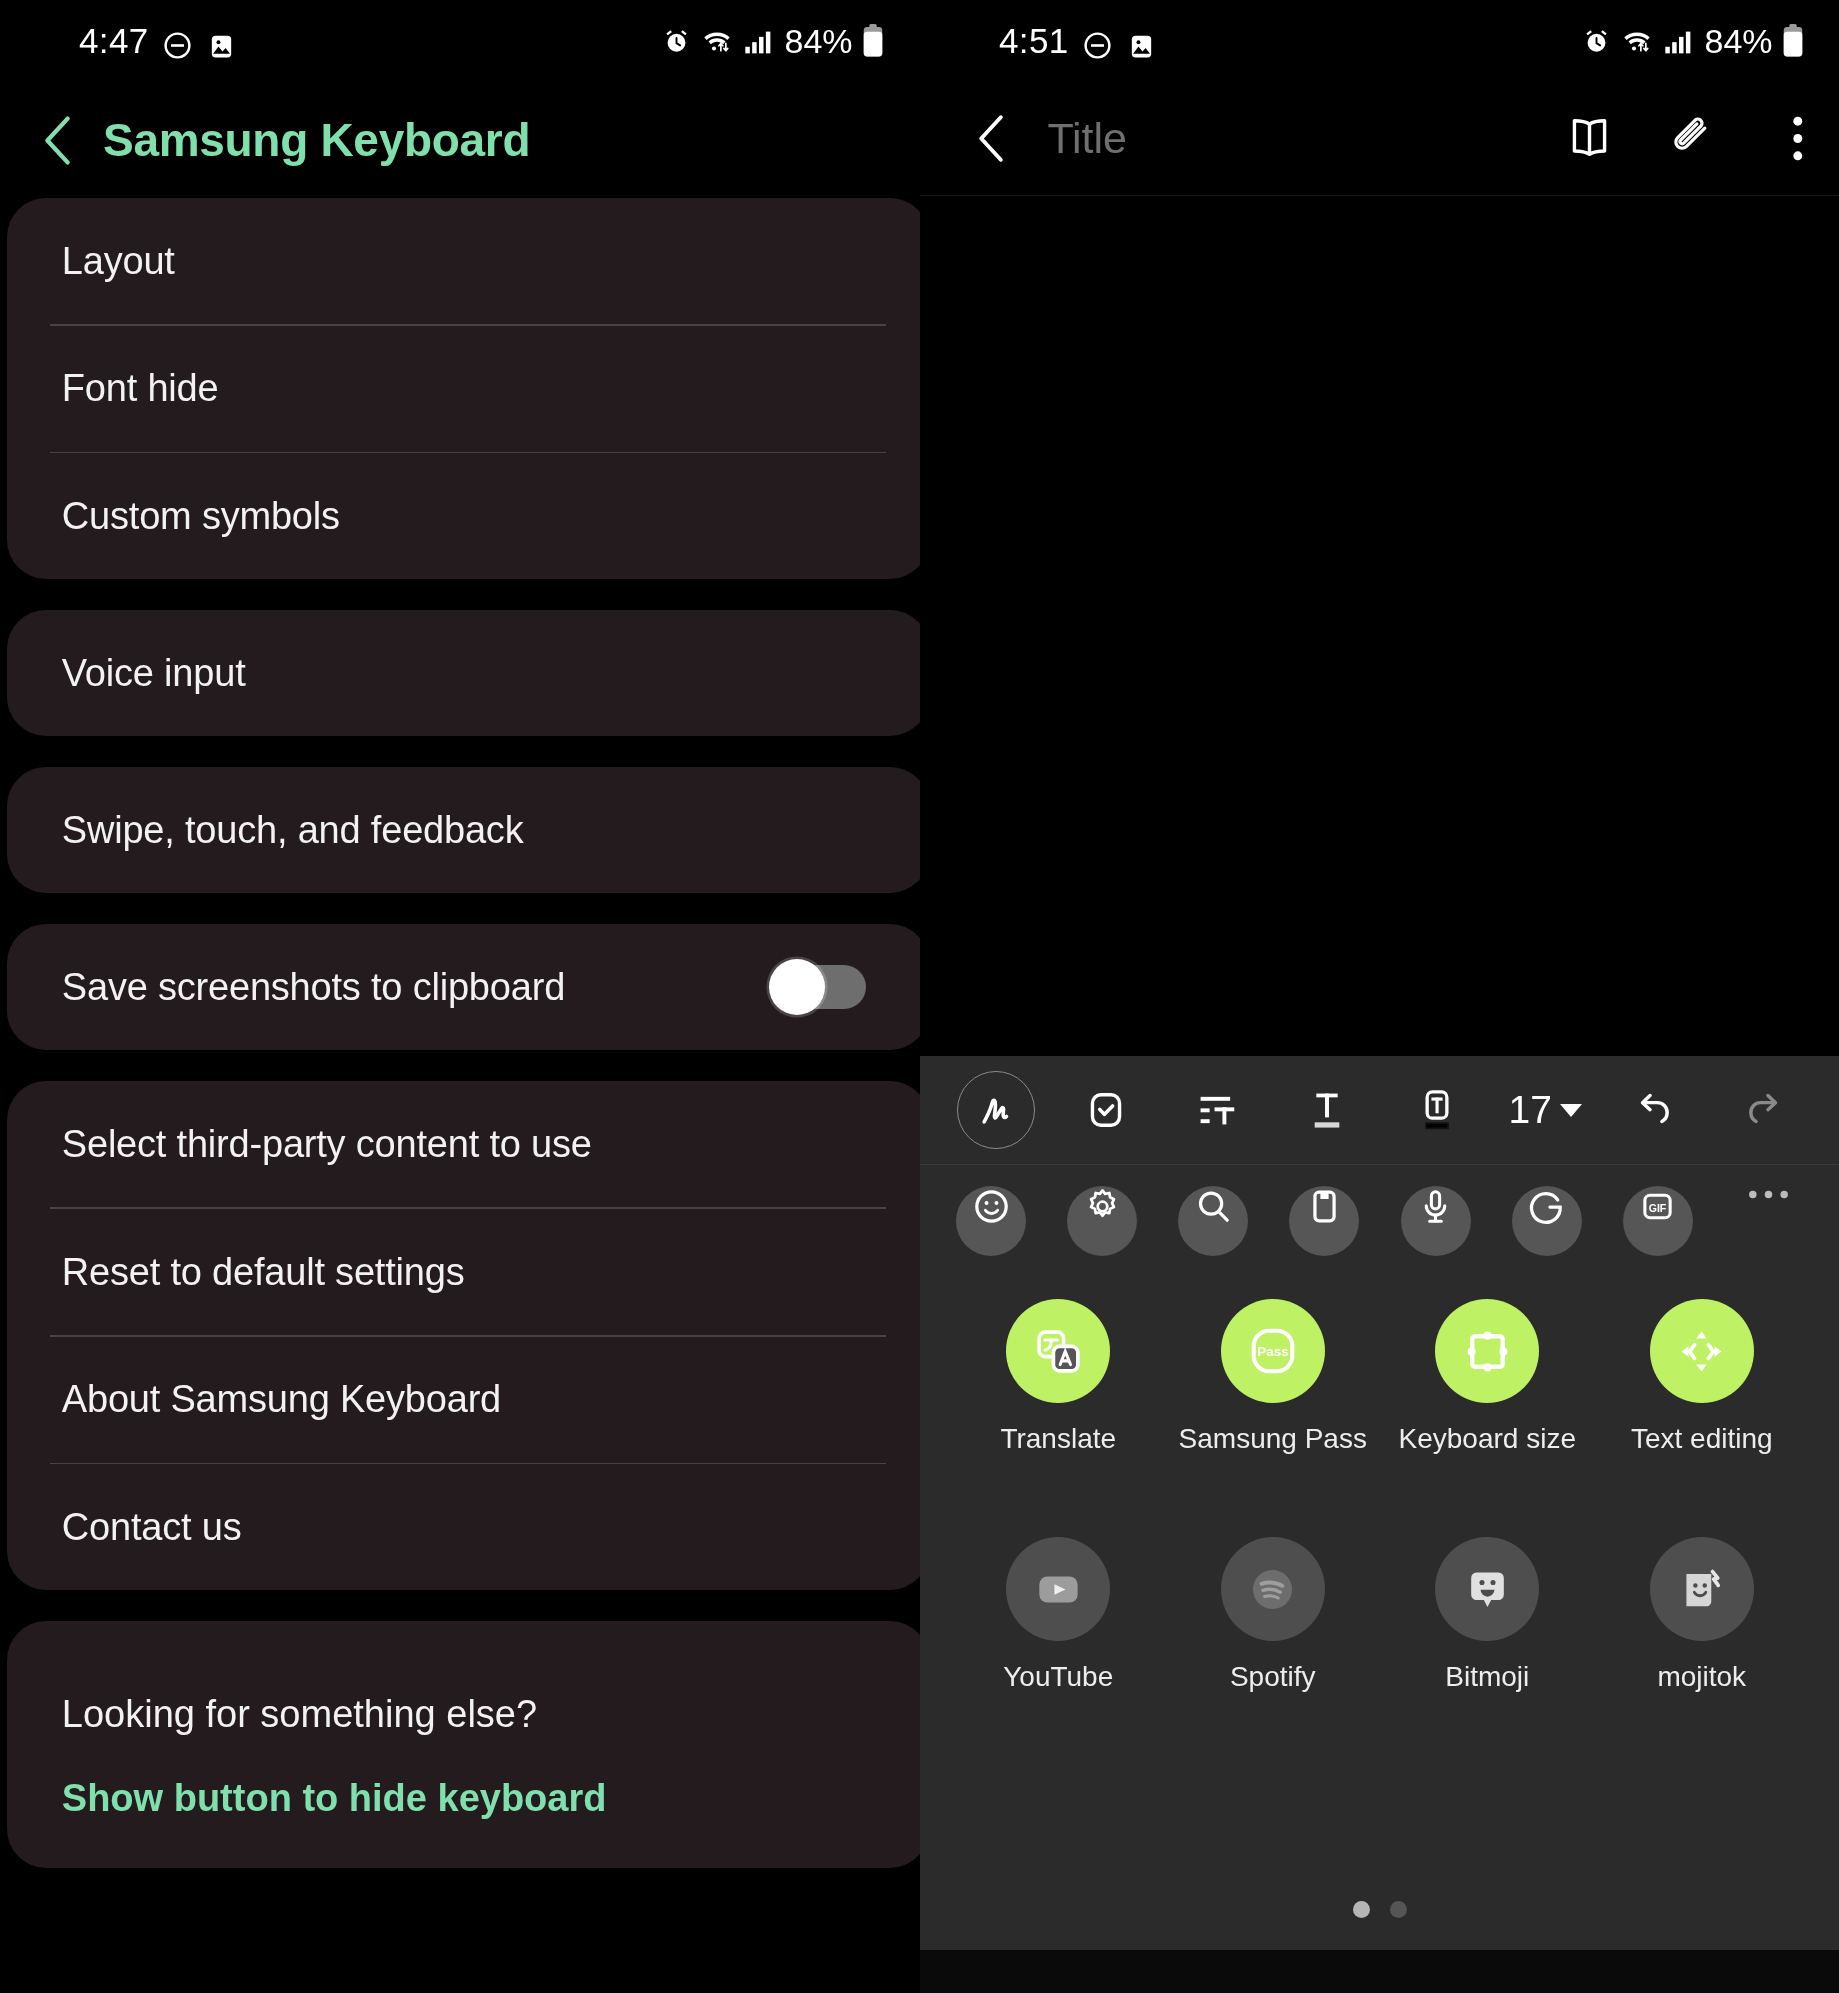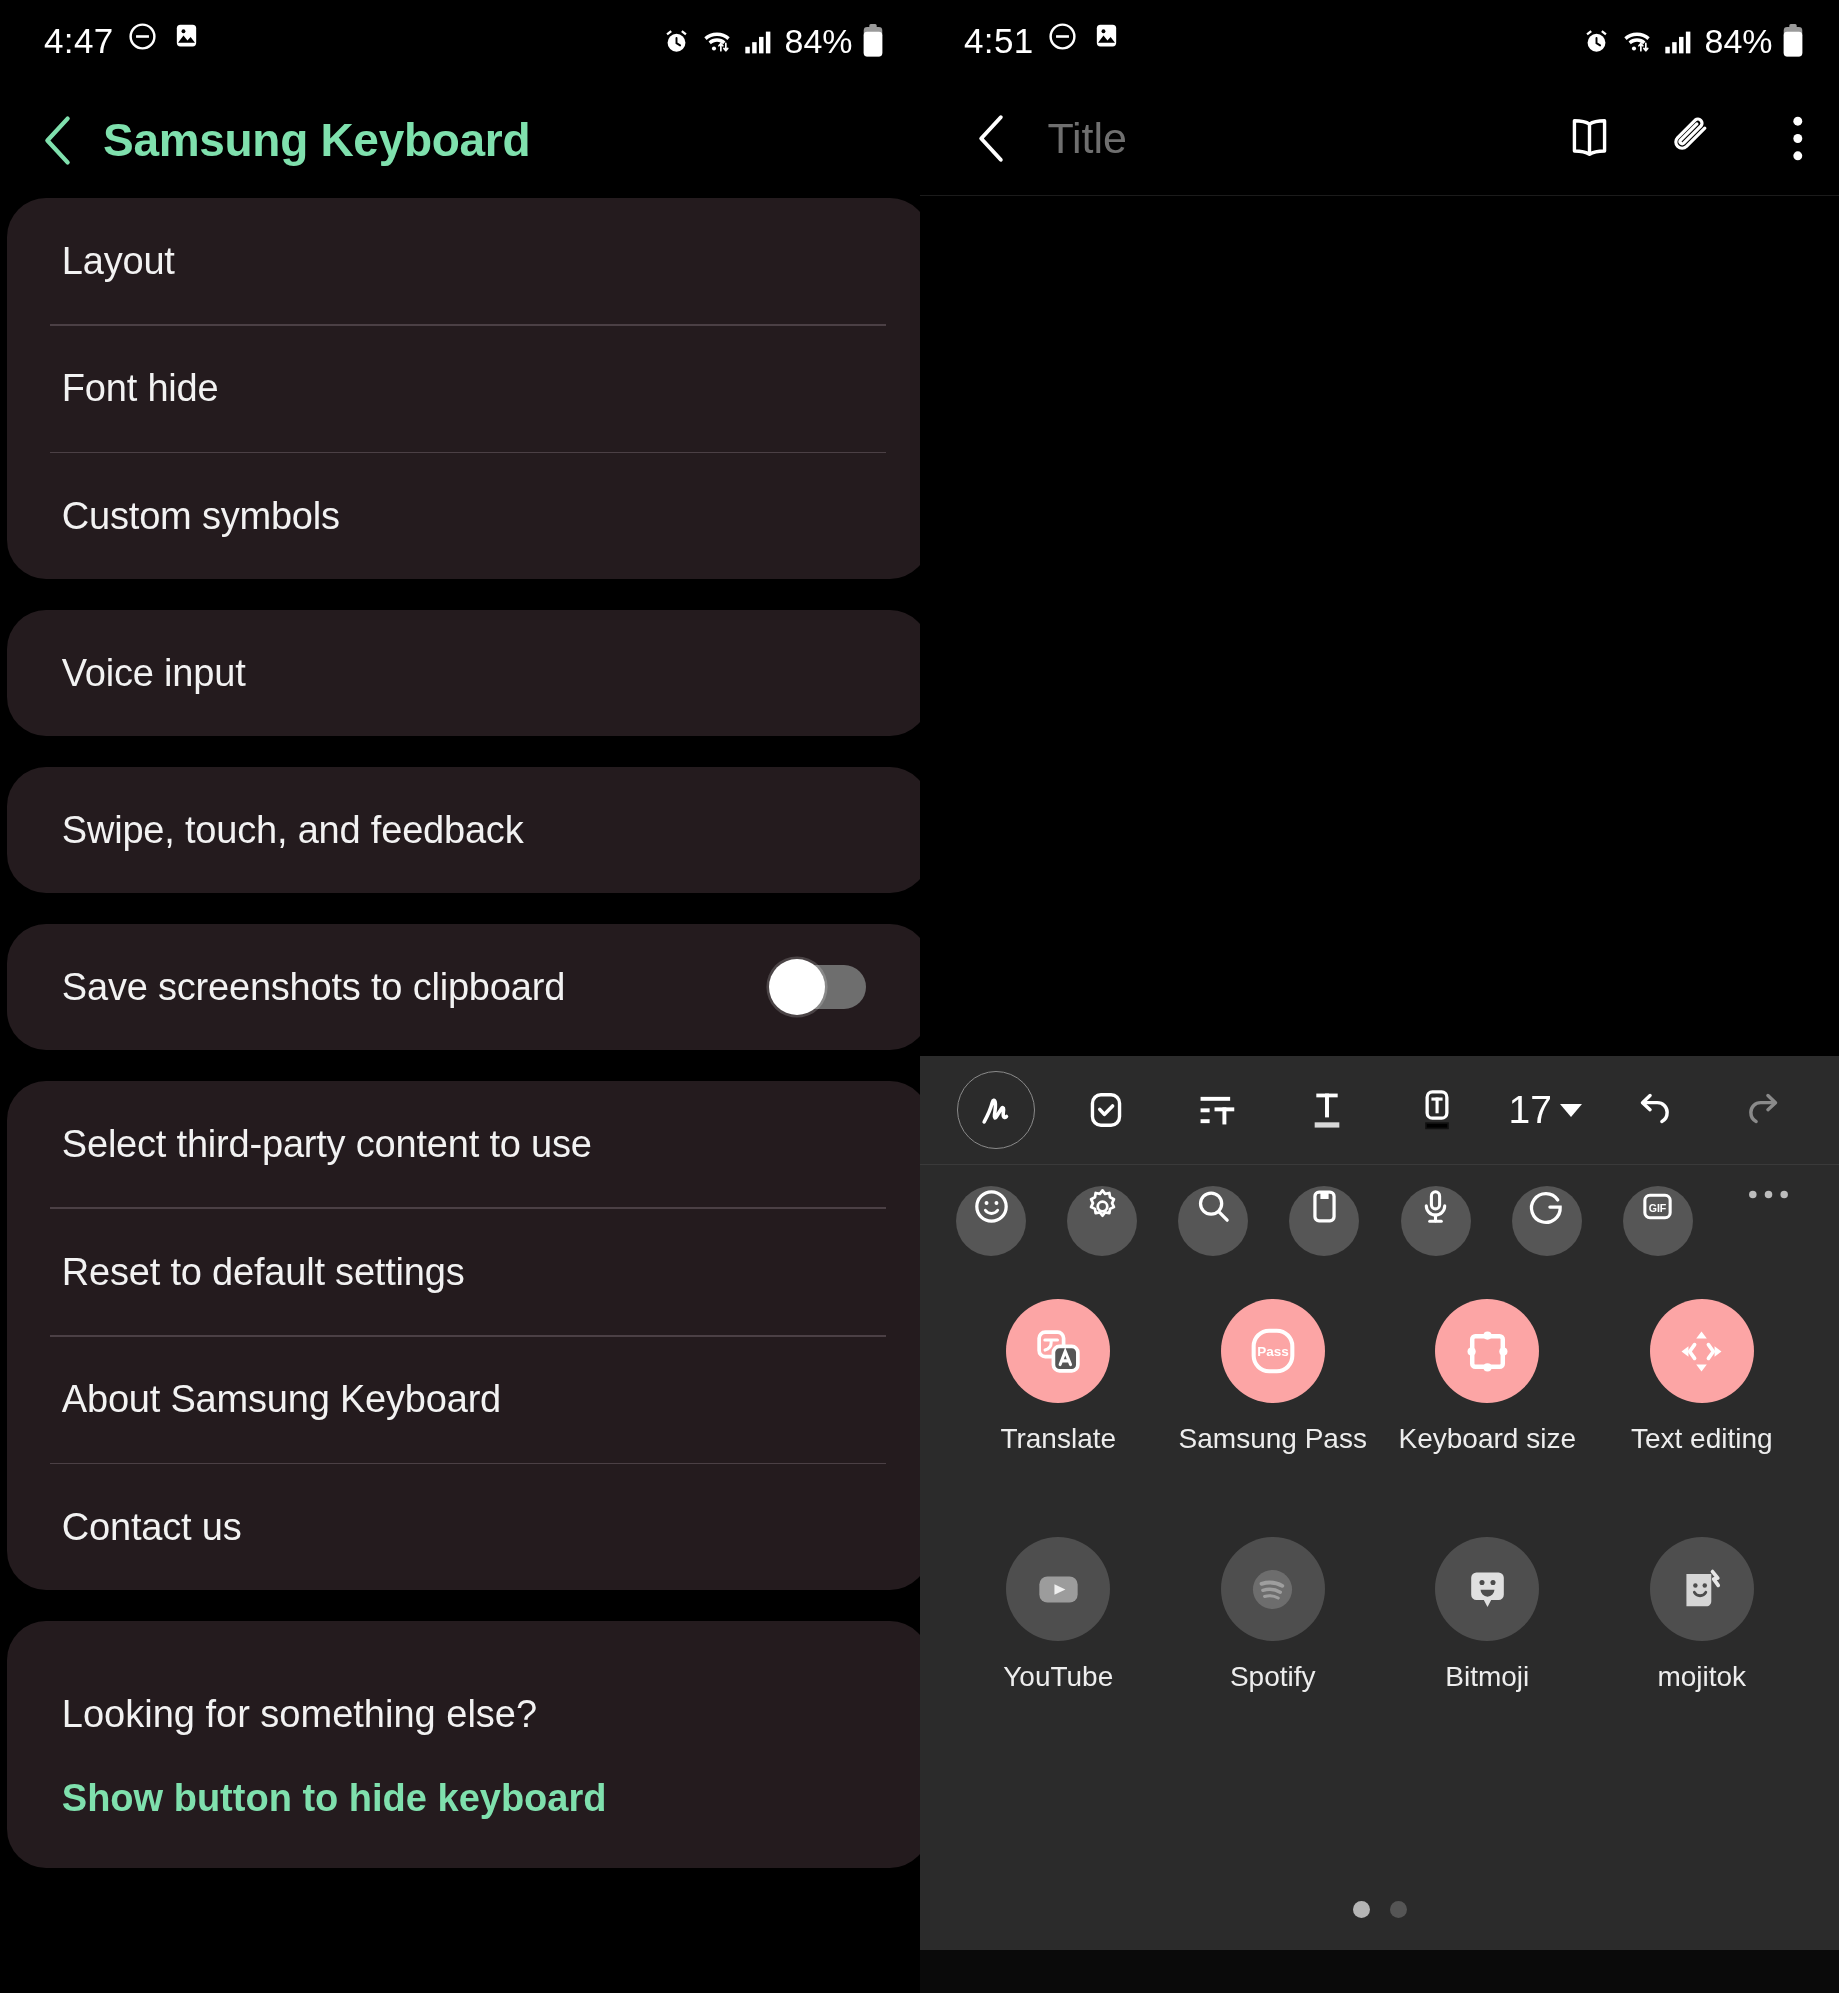--- a/index.html
+++ b/index.html
@@ -26,21 +26,21 @@
   }
 
   
   .statusbar {
     height: 82px;
     display: flex; align-items: center;
     justify-content: space-between;
     padding: 0 36px 0 44px;
     color: #ffffff;
   }
-  .status-left { display: flex; align-items: flex-start; gap: 13.6px; }
+  .status-left { display: flex; align-items: flex-end; gap: 13.6px; margin-left: 35px; }
   .status-time { font-size: 35px; font-weight: 400; letter-spacing: 0.4px; }
   .status-right { display: flex; align-items: center; gap: 9.4px; }
   .status-pct { font-size: 34px; font-weight: 400; margin-left: 2.6px; }
   .sicon { display: inline-flex; align-items: center; }
 
   
   .settings-header {
     height: 116px;
     display: flex; align-items: center;
     padding-left: 39px; gap: 27px;
@@ -194,21 +194,21 @@
   }
   .grid-row.second { margin-top: 65px; }
   .app-cell {
     width: 204px;
     display: flex; flex-direction: column;
     align-items: center;
   }
   .app-circ {
     width: 104px; height: 104px;
     border-radius: 50%;
-    background: #fca5a5;
+    background: #bef264;
     display: flex; align-items: center; justify-content: center;
     margin-bottom: 19px;
   }
   .app-circ.dim { background: #4e4e4e; }
   .app-label {
     color: #ededed;
     font-size: 28px;
     text-align: center;
     line-height: 1.18;
   }

